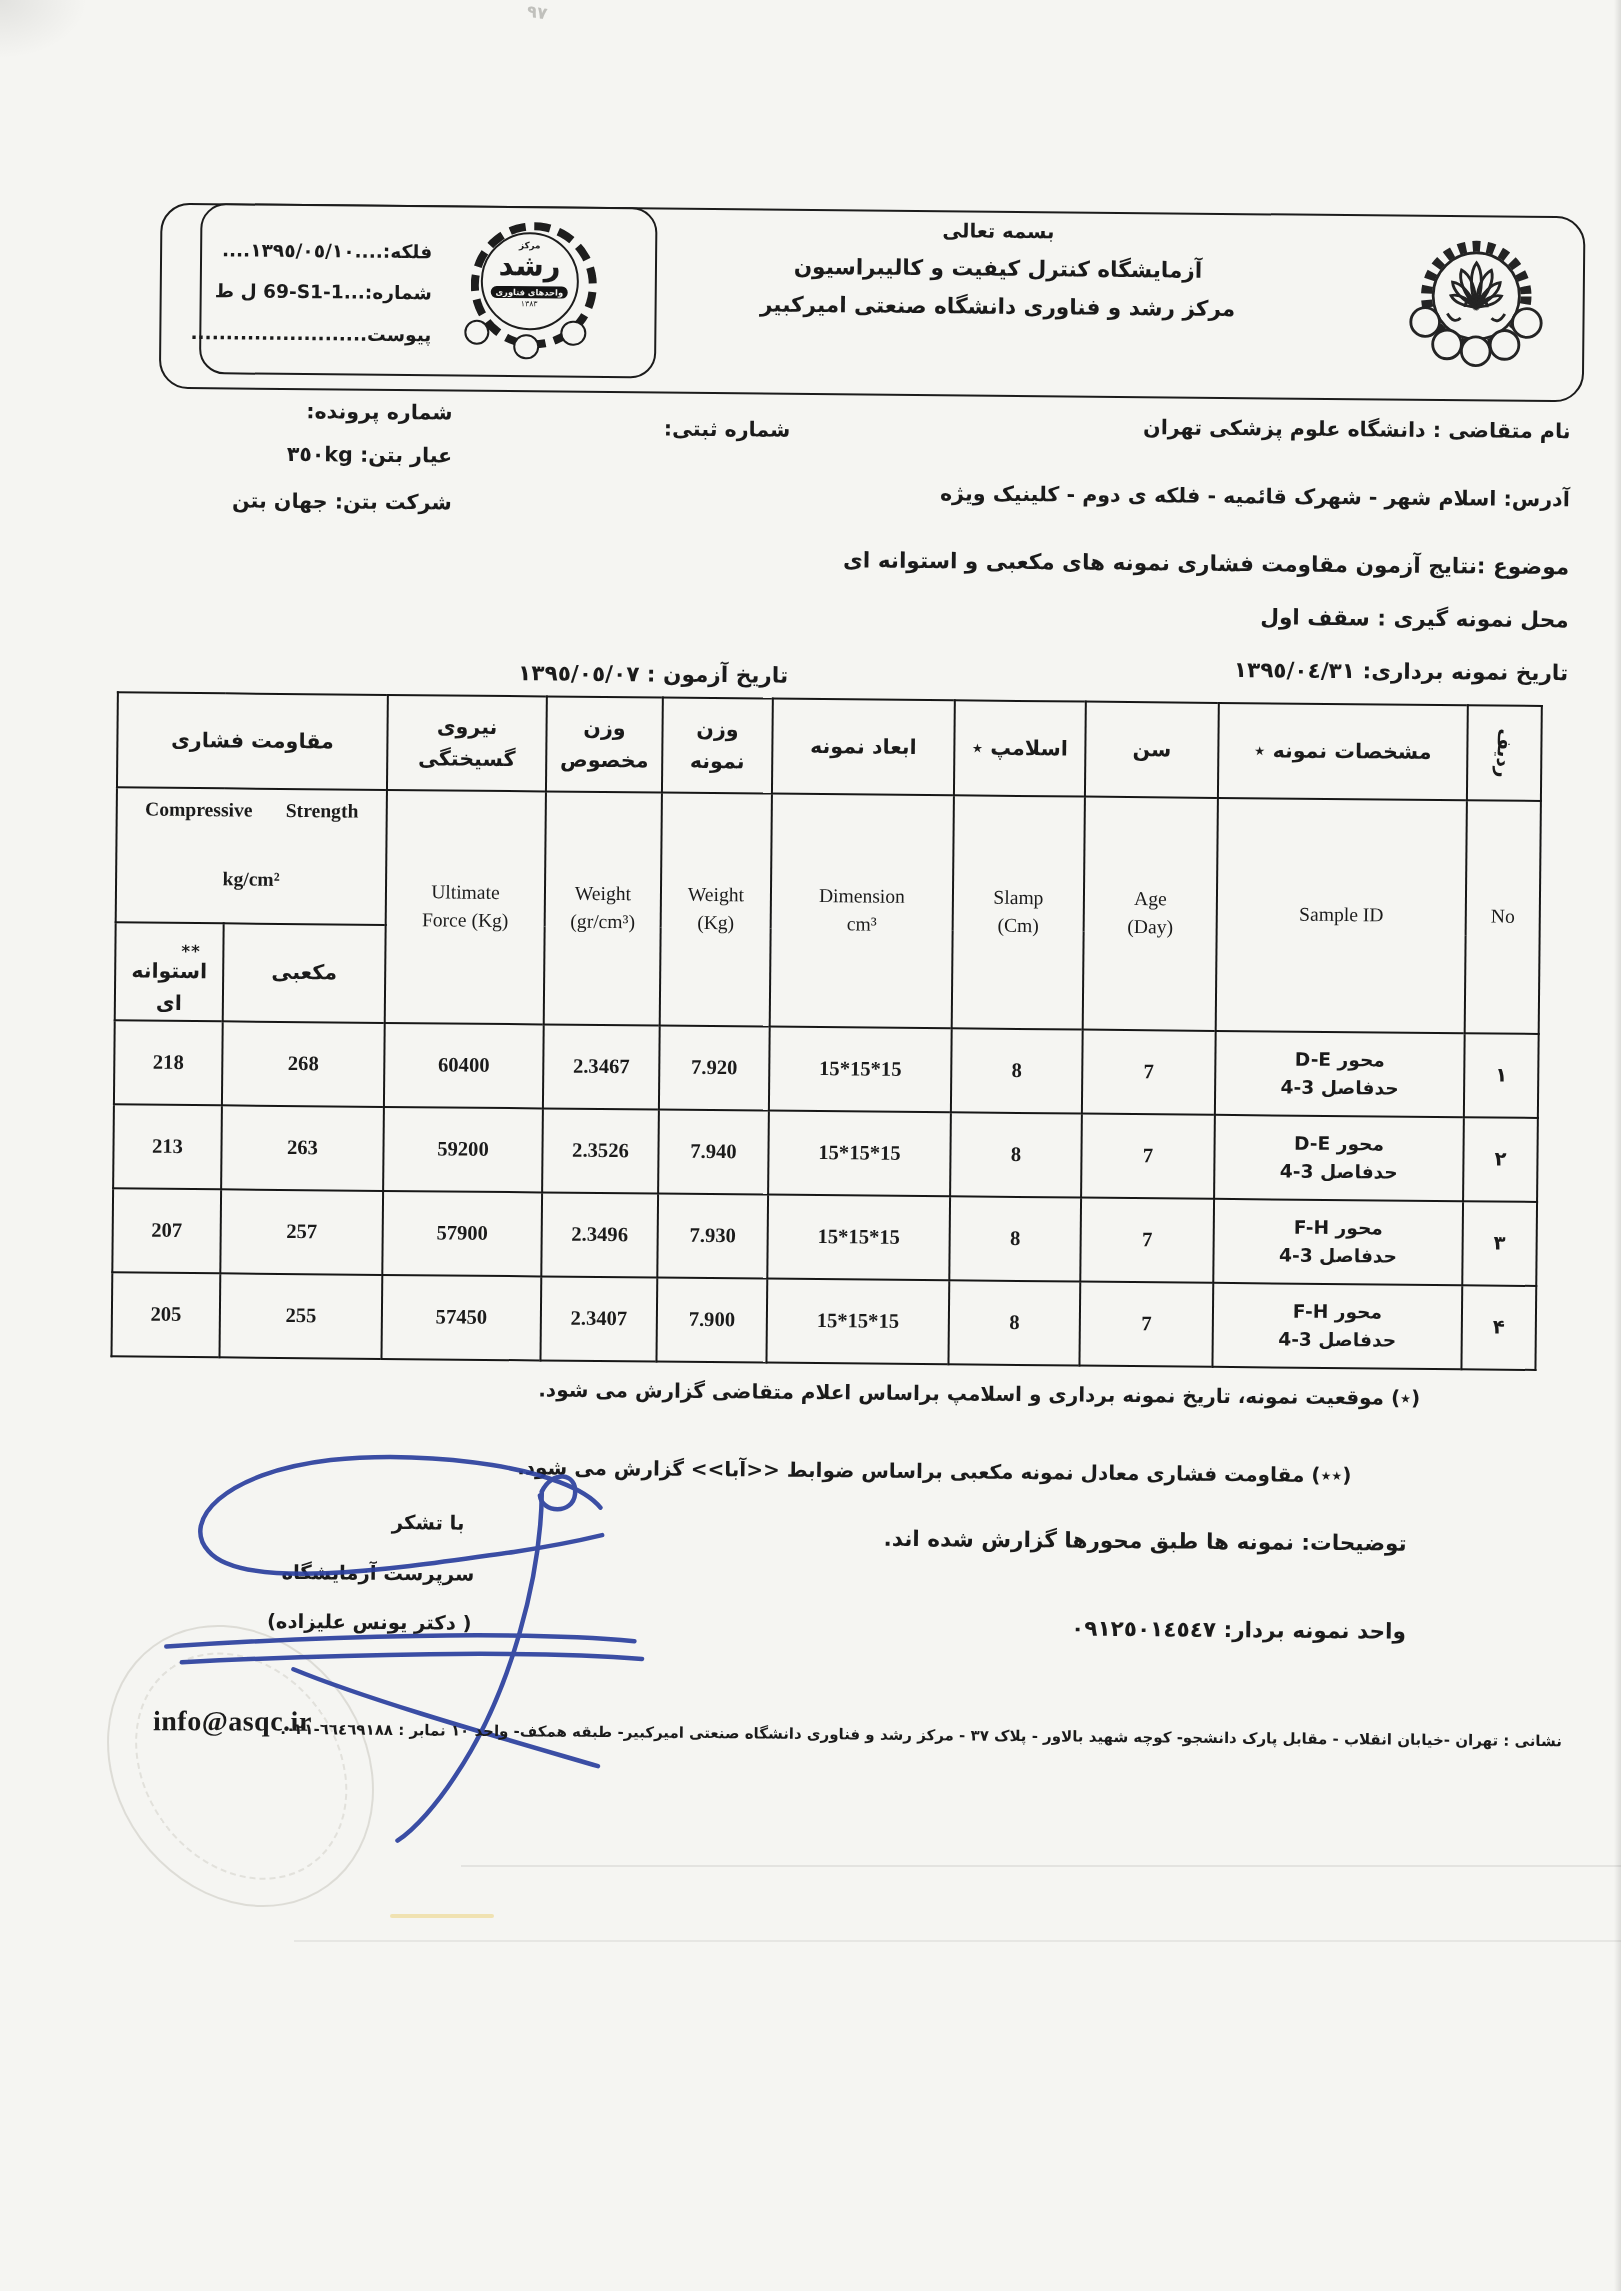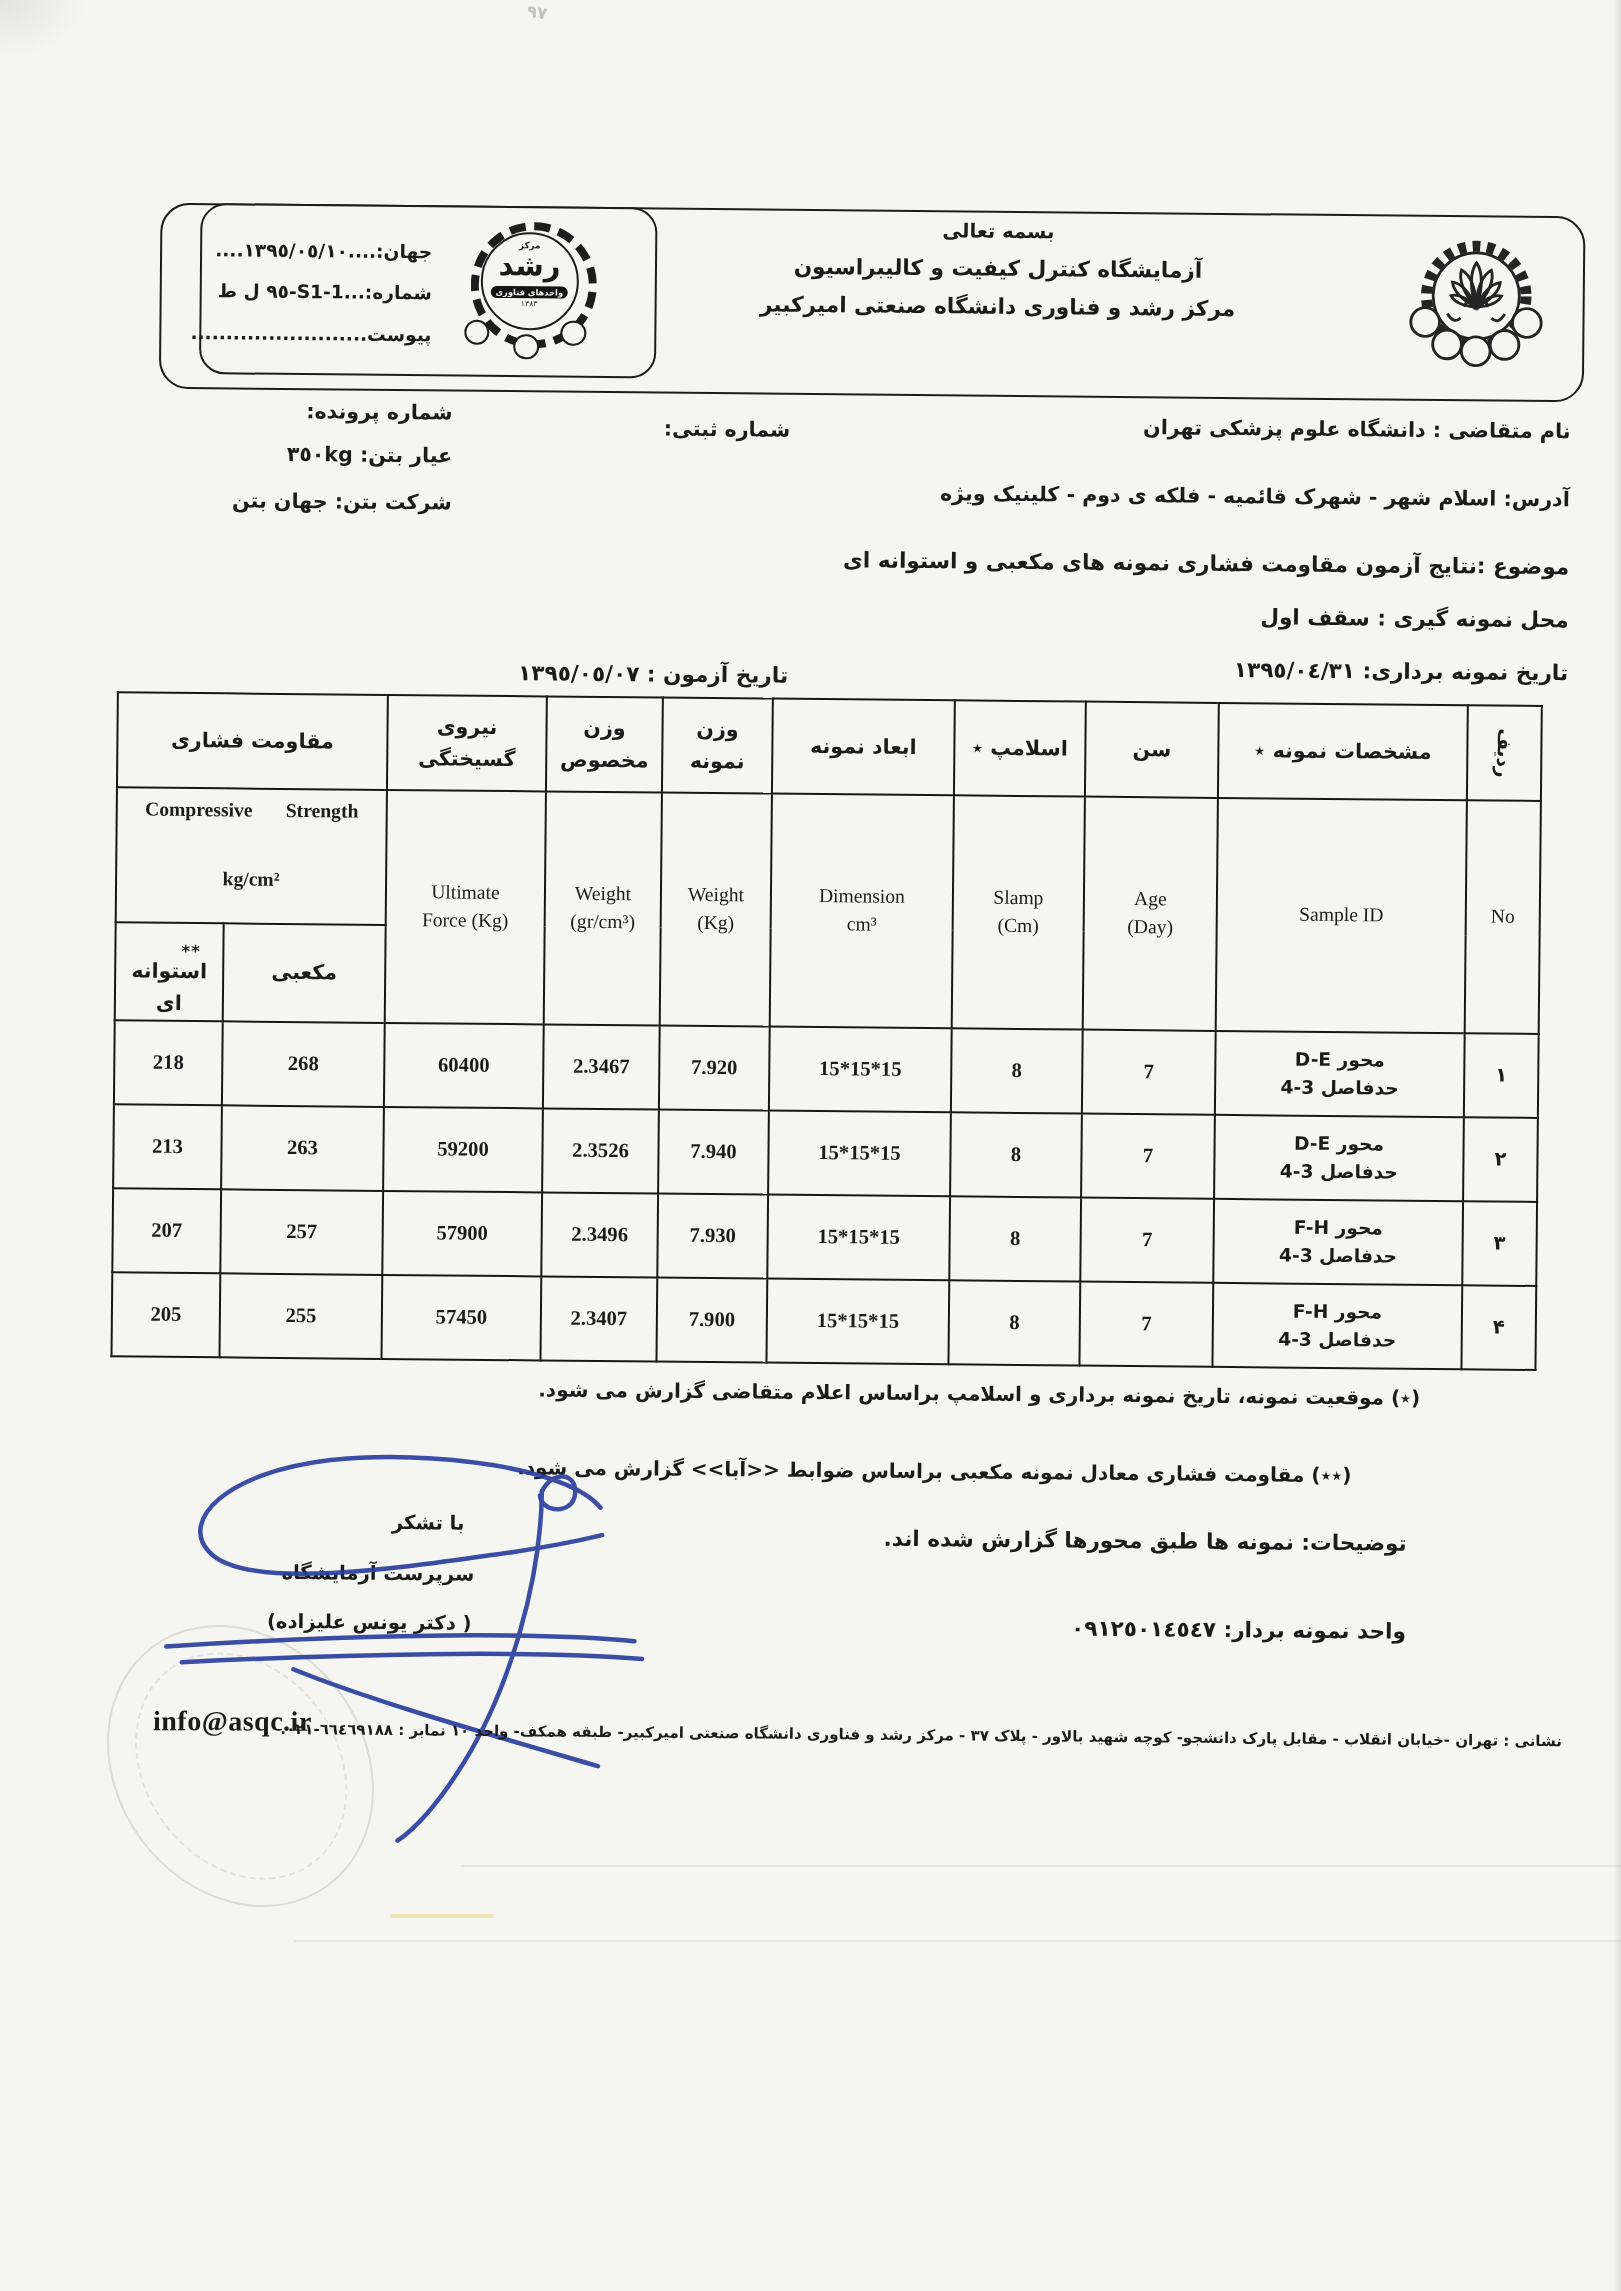--- a/index.html
+++ b/index.html
@@ -98,22 +98,22 @@
   <div class="hilite"></div>
   <div class="edge-r"></div>
   <div class="edge-tl"></div>
 
   <div id="tilt">
 
     <div class="outer-box"></div>
 
     <div class="stamp-box">
       <div class="stamp-lines fa">
-        <div><span>جهان:....</span><span class="ltr">١٣٩٥/٠٥/١٠</span><span>....</span></div>
-        <div><span>شماره:...</span><span class="ltr">٩٥-S1-1</span><span> ل ط</span></div>
+        <div><span>فلکه:....</span><span class="ltr">١٣٩٥/٠٥/١٠</span><span>....</span></div>
+        <div><span>شماره:...</span><span class="ltr">69-S1-1</span><span> ل ط</span></div>
         <div>پیوست.........................</div>
       </div>
       <div class="roshd">
         <div class="gear"></div>
         <div class="inner">
           <div class="t1 fa">مرکز</div>
           <div class="t2 fa">رشد</div>
           <div class="band fa">واحدهای فناوری</div>
           <div class="t3 ltr">١٣٨٣</div>
         </div>

